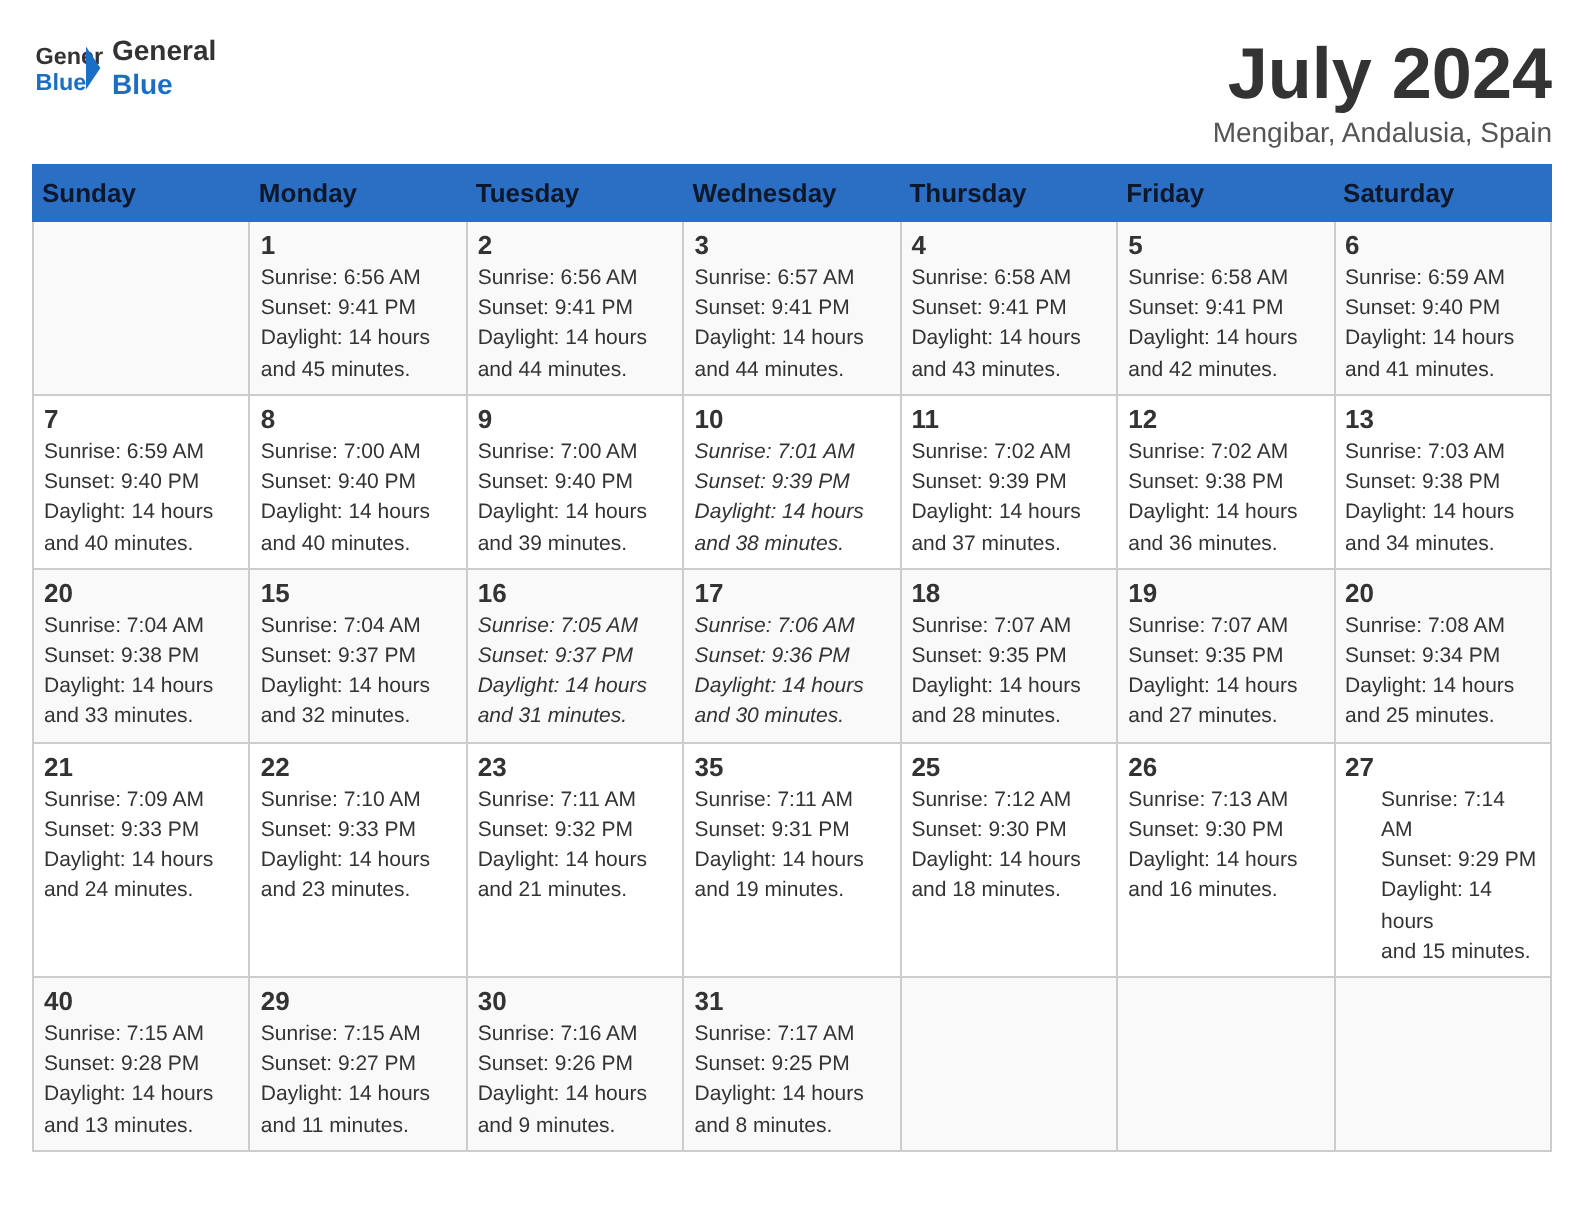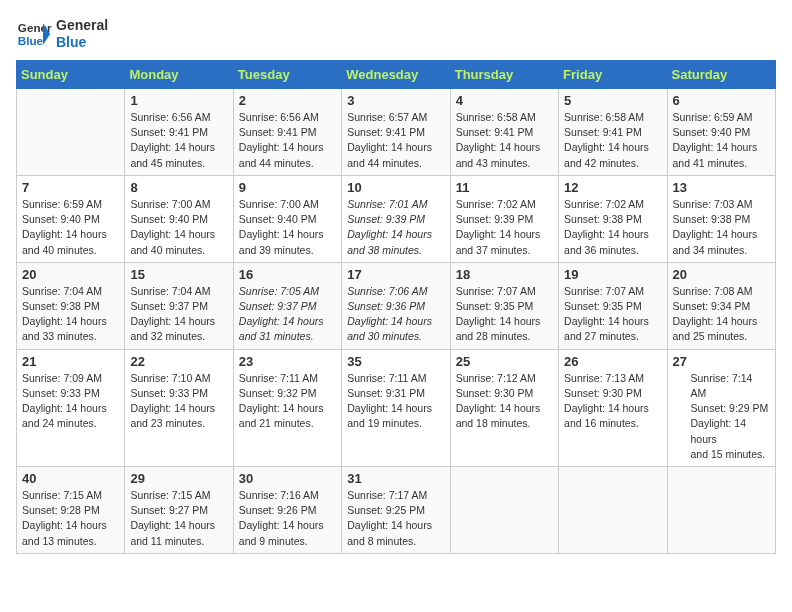--- a/index.html
+++ b/index.html
@@ -37,21 +37,21 @@
       font-size: 14px;
       color: #555;
     }
     table {
       width: 100%;
       border-collapse: collapse;
       font-size: 11px;
     }
     thead tr th {
       background-color: #2a6fc4;
-      color: #bef264;
+      color: #0f172a;
       padding: 6px 4px;
       text-align: left;
       font-size: 13px;
       font-weight: bold;
       border: 1px solid #2a6fc4;
     }
     tbody tr td {
       border: 1px solid #ccc;
       vertical-align: top;
       padding: 4px 5px;
@@ -90,20 +90,24 @@
       <text x="2" y="18" font-size="13" font-weight="bold" fill="#333" font-family="Arial">General</text>
       <text x="2" y="32" font-size="13" font-weight="bold" fill="#1a6fc4" font-family="Arial">Blue</text>
       <polygon points="30,8 38,20 30,32" fill="#1a6fc4"></polygon>
     </svg>
     <div>
       <div style="font-size:14px;font-weight:bold;color:#333;line-height:1.2;">
         <span style="color:#333;">General</span><br><span style="color:#1a6fc4;">Blue</span>
       </div>
     </div>
   </div>
+  <div class="title-block">
+    <div class="month-year">July 2024</div>
+    <div class="location">Mengibar, Andalusia, Spain</div>
+  </div>
 </div>
 
 <table>
   <thead>
     <tr>
     <th>Sunday</th>
         <th>Monday</th>
         <th>Tuesday</th>
         <th>Wednesday</th>
         <th>Thursday</th>

